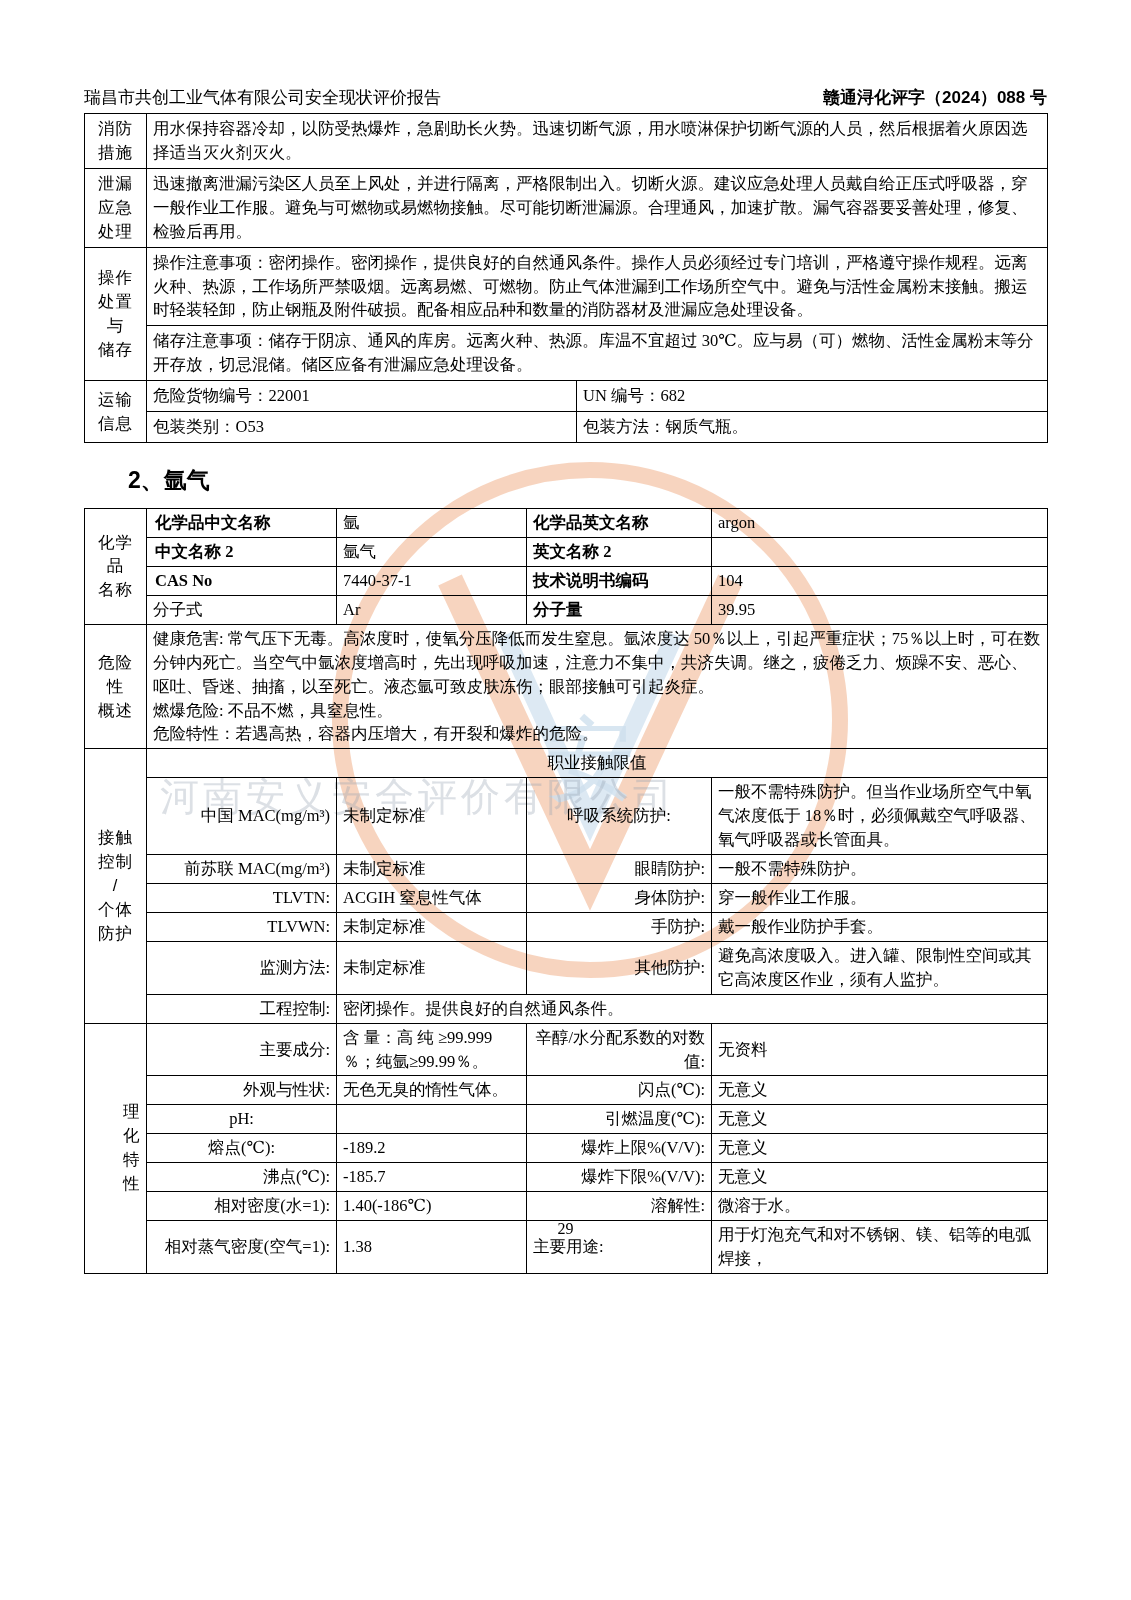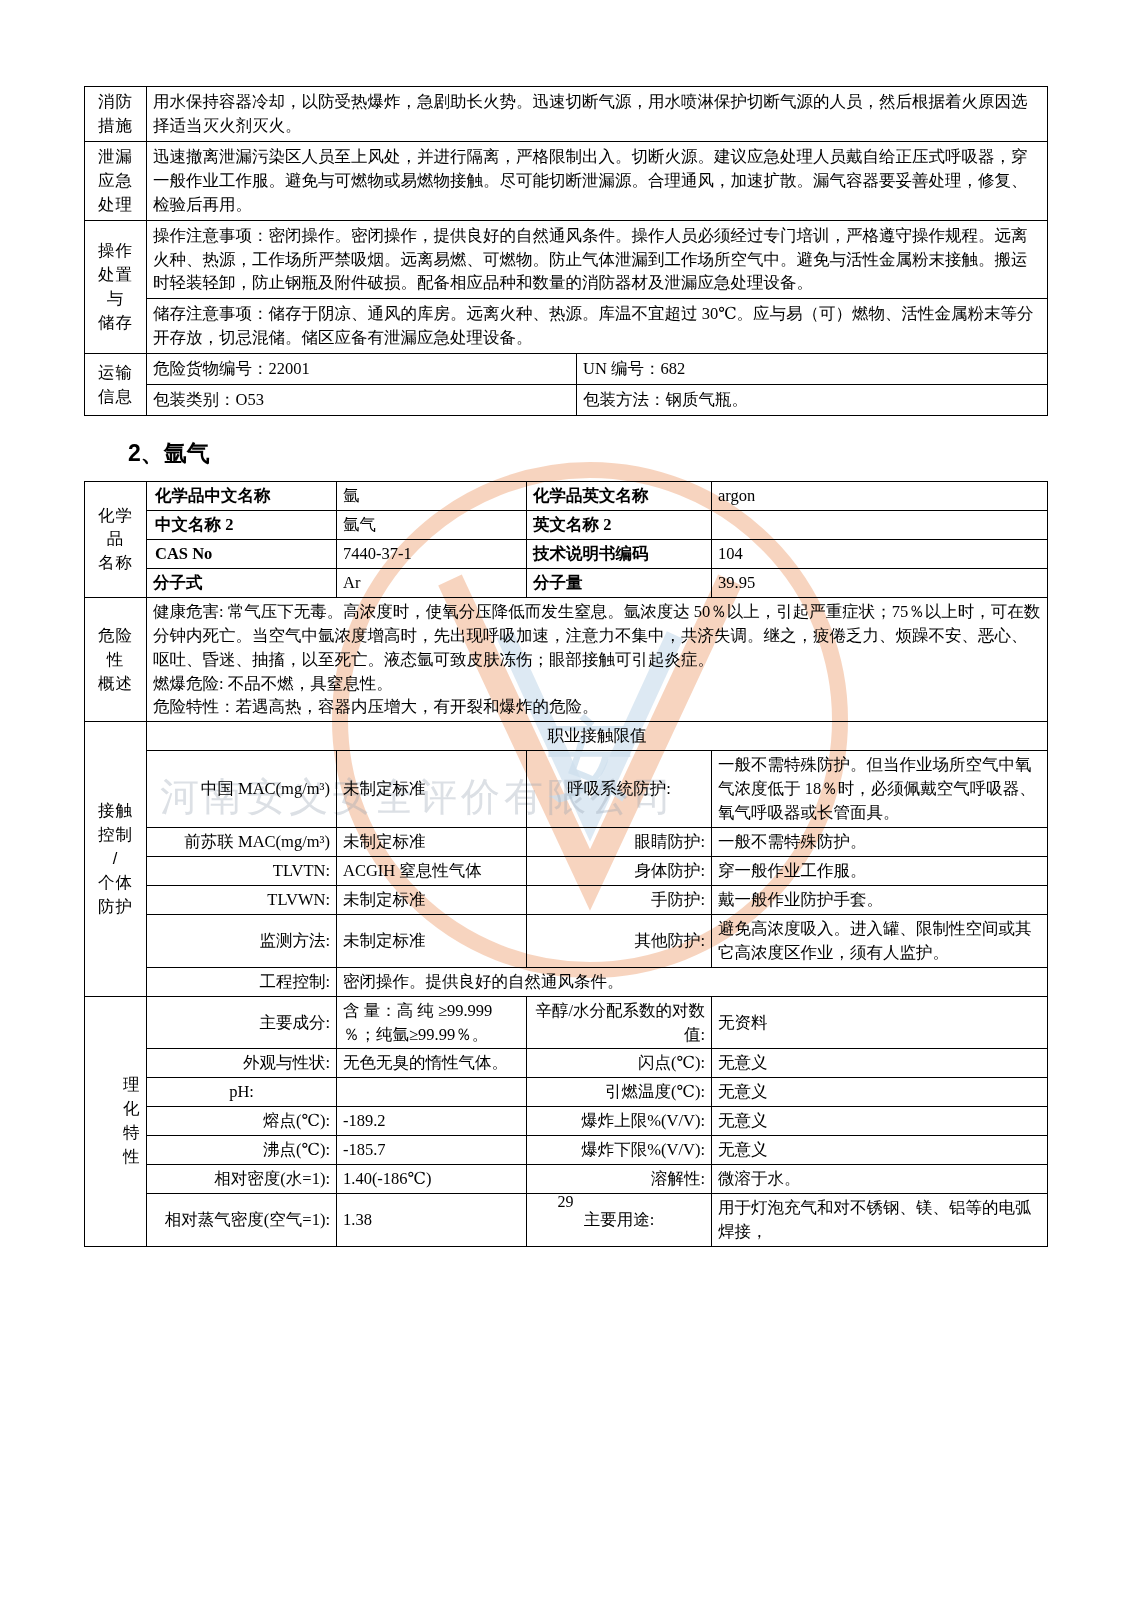--- a/index.html
+++ b/index.html
@@ -102,20 +102,24 @@
       <circle cx="260" cy="260" r="250" fill="none" stroke="#f0b08a" stroke-width="16" opacity="0.55"></circle>
       <path d="M120 120 L260 420 L400 120" fill="none" stroke="#f0b08a" stroke-width="26" opacity="0.55"></path>
       <path d="M175 175 L260 360 L345 175" fill="none" stroke="#cfe0ee" stroke-width="18" opacity="0.7"></path>
       <text x="260" y="330" font-size="90" fill="#cfe0ee" opacity="0.8" text-anchor="middle" font-family="Liberation Serif, serif">安</text>
     </svg>
     <div class="wm-text">河南安义安全评价有限公司</div>
   </div>
 
   <div class="content">
 
+    <div class="header">
+      <div class="left">瑞昌市共创工业气体有限公司安全现状评价报告</div>
+      <div class="right">赣通浔化评字（2024）088 号</div>
+    </div>
 
     <table>
       <colgroup>
         <col style="width:62px">
         <col style="width:430px">
         <col style="width:471px">
       </colgroup>
       <tbody>
         <tr>
           <td class="lbl"><span style="white-space:pre-line">消防
@@ -176,21 +180,21 @@
             <td class="txt" style="font-weight:bold;">英文名称 2</td>
             <td class="txt"></td>
           </tr>
           <tr>
             <td class="txt" style="font-weight:bold;padding-left:8px;">CAS No</td>
             <td class="txt">7440-37-1</td>
             <td class="txt" style="font-weight:bold;">技术说明书编码</td>
             <td class="txt">104</td>
           </tr>
           <tr>
-            <td class="txt" style="font-weight:bold;margin-left:44px;">分子式</td>
+            <td class="txt" style="font-weight:normal;margin-left:44px;">分子式</td>
             <td class="txt">Ar</td>
             <td class="txt" style="font-weight:bold;">分子量</td>
             <td class="txt">39.95</td>
           </tr>
           <tr>
             <td class="lbl" style="white-space: pre-line;">危险性
 概述</td>
             <td class="txt" colspan="4">
               <div>健康危害: 常气压下无毒。高浓度时，使氧分压降低而发生窒息。氩浓度达 50％以上，引起严重症状；75％以上时，可在数分钟内死亡。当空气中氩浓度增高时，先出现呼吸加速，注意力不集中，共济失调。继之，疲倦乏力、烦躁不安、恶心、呕吐、昏迷、抽搐，以至死亡。液态氩可致皮肤冻伤；眼部接触可引起炎症。</div>
               <div>燃爆危险: 不品不燃，具窒息性。</div>
@@ -253,40 +257,40 @@
             <td class="rgt" style="text-align:right;">闪点(℃):</td>
             <td class="txt">无意义</td>
           </tr>
           <tr>
             <td class="rgt" style="text-align:center;">pH:</td>
             <td class="txt"></td>
             <td class="rgt" style="text-align:right;">引燃温度(℃):</td>
             <td class="txt">无意义</td>
           </tr>
           <tr>
-            <td class="rgt" style="text-align:right;">熔点(℃):</td>
+            <td class="rgt" style="text-align:center;">熔点(℃):</td>
             <td class="txt">-189.2</td>
             <td class="rgt" style="text-align:right;">爆炸上限%(V/V):</td>
             <td class="txt">无意义</td>
           </tr>
           <tr>
             <td class="rgt" style="text-align:right;">沸点(℃):</td>
             <td class="txt">-185.7</td>
             <td class="rgt" style="text-align:right;">爆炸下限%(V/V):</td>
             <td class="txt">无意义</td>
           </tr>
           <tr>
             <td class="rgt" style="text-align:right;">相对密度(水=1):</td>
             <td class="txt">1.40(-186℃)</td>
             <td class="rgt" style="text-align:right;">溶解性:</td>
             <td class="txt">微溶于水。</td>
           </tr>
           <tr>
             <td class="rgt" style="text-align:right;">相对蒸气密度(空气=1):</td>
             <td class="txt">1.38</td>
-            <td class="rgt" style="text-align:center;">主要用途:</td>
+            <td class="rgt" style="text-align:left;">主要用途:</td>
             <td class="txt">用于灯泡充气和对不锈钢、镁、铝等的电弧焊接，</td>
           </tr>
         </tbody>
       </table>
       <div class="pagenum">29</div>
   </div>
 </div>
 
 </body></html>

